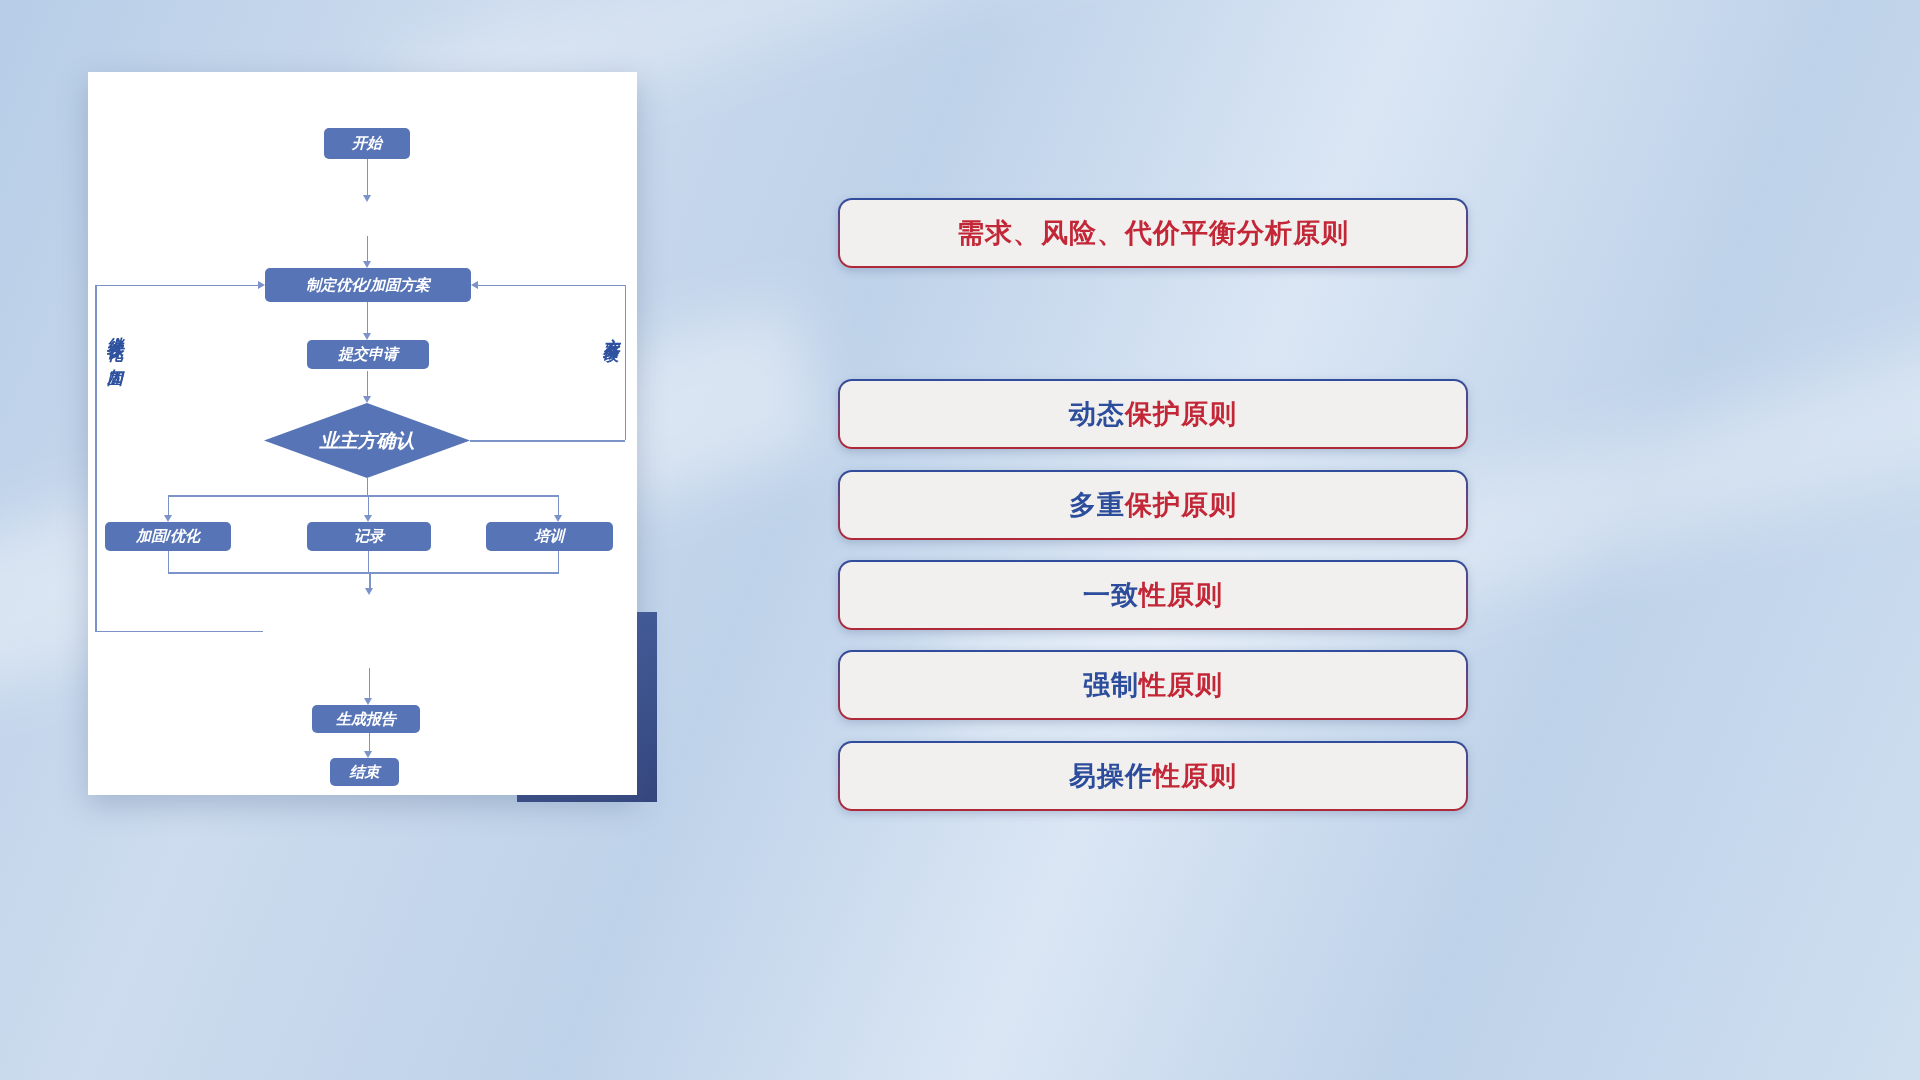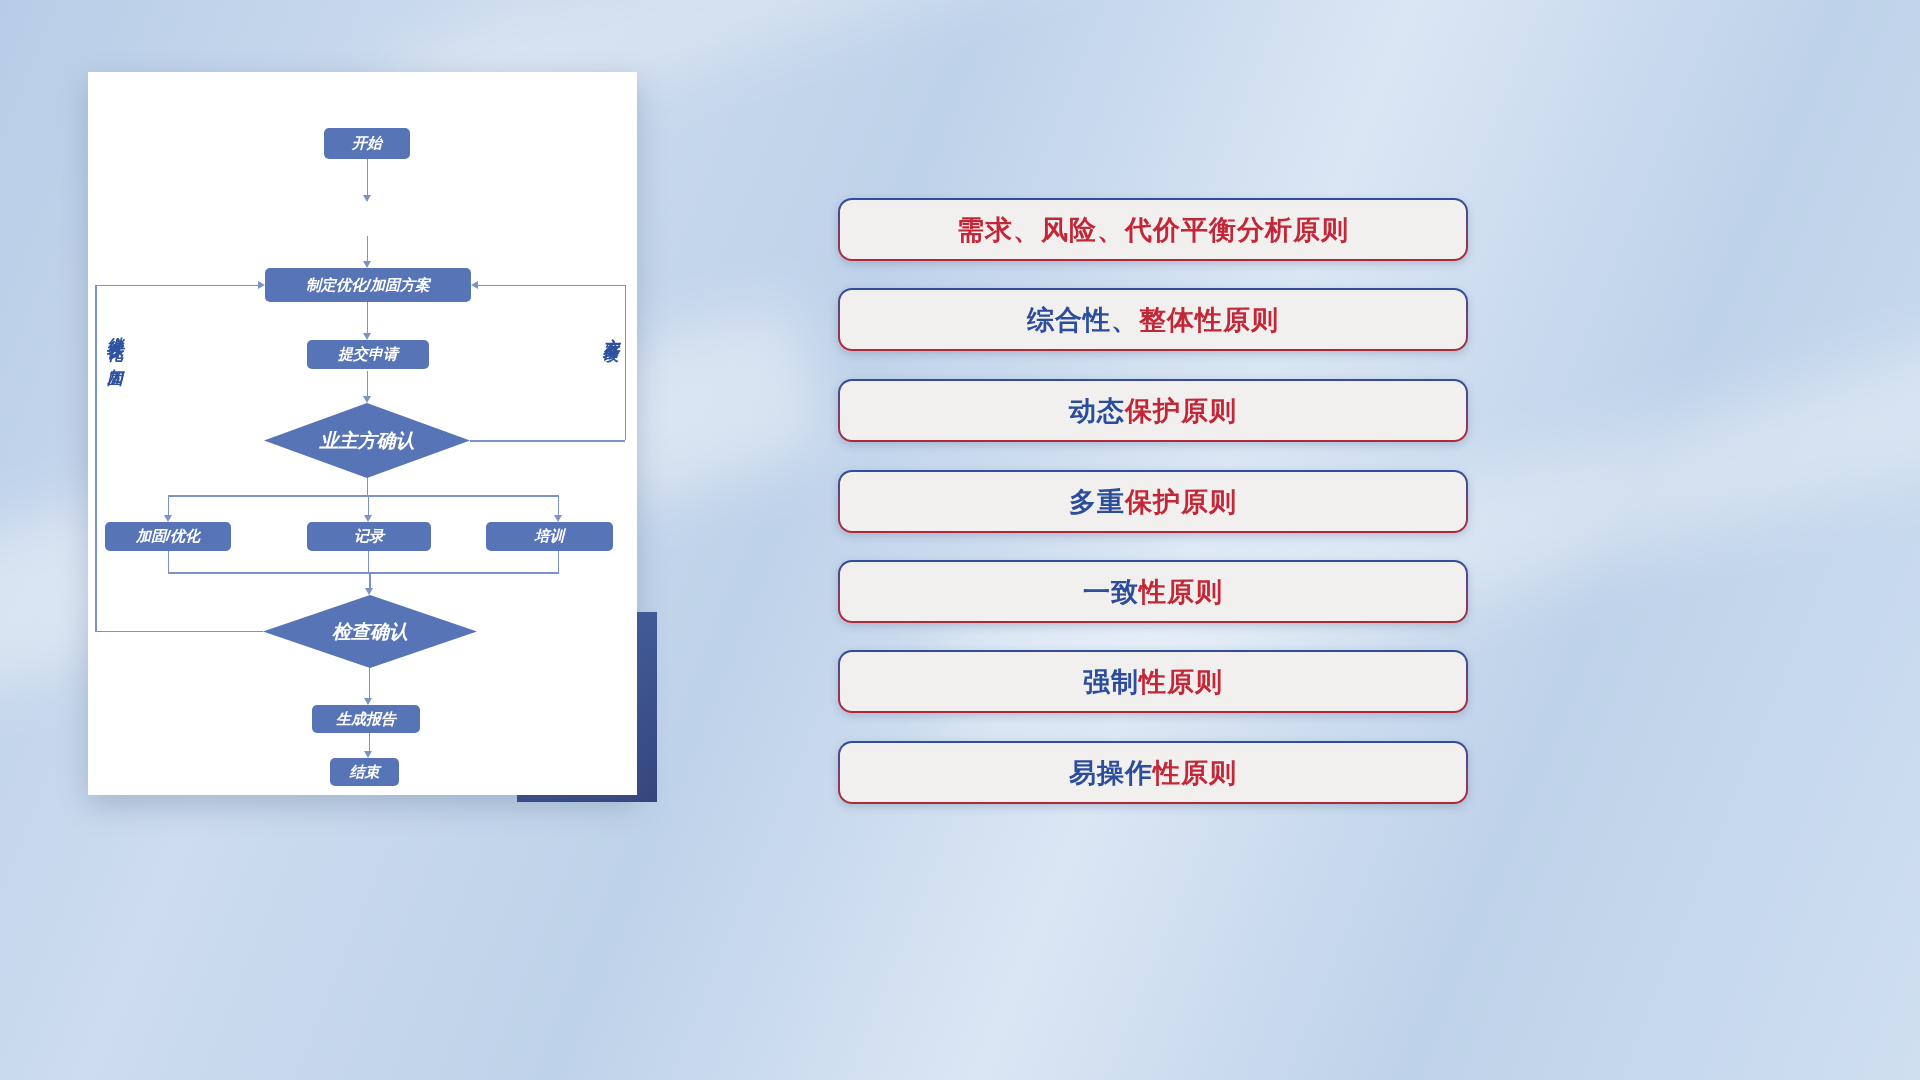--- a/index.html
+++ b/index.html
@@ -30,21 +30,21 @@
   .ah-d { border-left:4.5px solid transparent; border-right:4.5px solid transparent; border-top:7px solid #7b93c9; }
   .ah-r { border-top:4.5px solid transparent; border-bottom:4.5px solid transparent; border-left:7px solid #7b93c9; }
   .ah-l { border-top:4.5px solid transparent; border-bottom:4.5px solid transparent; border-right:7px solid #7b93c9; }
 
   .vlabel { position:absolute; writing-mode:vertical-rl; text-orientation:upright;
     font-weight:bold; color:#2e529f; font-size:16px; letter-spacing:3px; white-space:nowrap; }
 
   .panel-title { position:absolute; left:838px; top:92px; width:630px; text-align:center;
     font-size:40px; font-weight:bold; color:#2c4c9c; letter-spacing:2px; }
   .p-col { position:absolute; left:838px; top:0; width:630px; height:1080px; }
-  .p-row { position:absolute; left:0; width:630px; height:63px; border-radius:14px; padding:2px;
+  .p-row { position:absolute; left:0; width:630px; height:70px; border-radius:14px; padding:2px;
     background:linear-gradient(180deg,#2f4d9d 0%,#7c3f6e 55%,#b02837 100%);
     box-shadow:0 3px 9px rgba(80,100,140,.28); }
   .p-inner { width:100%; height:100%; border-radius:12px; background:#f1f0ee;
     display:flex; align-items:center; justify-content:center;
     font-size:27px; font-weight:bold; letter-spacing:1px; white-space:nowrap; }
   .p-inner .navy { color:#2c4c9c; }
   .p-inner .red { color:#c32737; }
 </style>
 </head>
 <body>
@@ -59,21 +59,20 @@
   <div class="card">
     <div class="flow">
 
       <div class="node" style="left:236px;top:56px;width:86px;height:31px">开始</div>
       <div class="node" style="left:177px;top:196px;width:206px;height:34px">制定优化/加固方案</div>
       <div class="node" style="left:219px;top:268px;width:122px;height:29px">提交申请</div>
       <div class="diamond" style="left:176px;top:331px;width:206px;height:75px">业主方确认</div>
       <div class="node" style="left:17px;top:450px;width:126px;height:29px">加固/优化</div>
       <div class="node" style="left:219px;top:450px;width:124px;height:29px">记录</div>
       <div class="node" style="left:398px;top:450px;width:127px;height:29px">培训</div>
-      <div class="diamond" style="left:175px;top:523px;width:214px;height:73px">检查确认</div>
       <div class="node" style="left:224px;top:633px;width:108px;height:28px">生成报告</div>
       <div class="node" style="left:242px;top:686px;width:69px;height:28px">结束</div>
 
       <div class="v" style="left:278.5px;top:87px;height:37px"></div>
       <div class="ah ah-d" style="left:274.5px;top:123px"></div>
       <div class="v" style="left:278.5px;top:164px;height:26px"></div>
       <div class="ah ah-d" style="left:274.5px;top:189px"></div>
       <div class="v" style="left:278.5px;top:230px;height:32px"></div>
       <div class="ah ah-d" style="left:274.5px;top:261px"></div>
       <div class="v" style="left:278.5px;top:299px;height:26px"></div>
@@ -116,26 +115,20 @@
   </div>
 
 
   <div class="p-col">
     <div class="p-row" style="top:198px">
       <div class="p-inner">
         <span class="red">需求、风险、代价平衡分析原则</span>
         <span></span>
       </div>
     </div>
-    <div class="p-row" style="top:288px">
-      <div class="p-inner">
-        <span class="navy">综合性、</span>
-        <span class="red">整体性原则</span>
-      </div>
-    </div>
     <div class="p-row" style="top:379px">
       <div class="p-inner">
         <span class="navy">动态</span>
         <span class="red">保护原则</span>
       </div>
     </div>
     <div class="p-row" style="top:470px">
       <div class="p-inner">
         <span class="navy">多重</span>
         <span class="red">保护原则</span>

